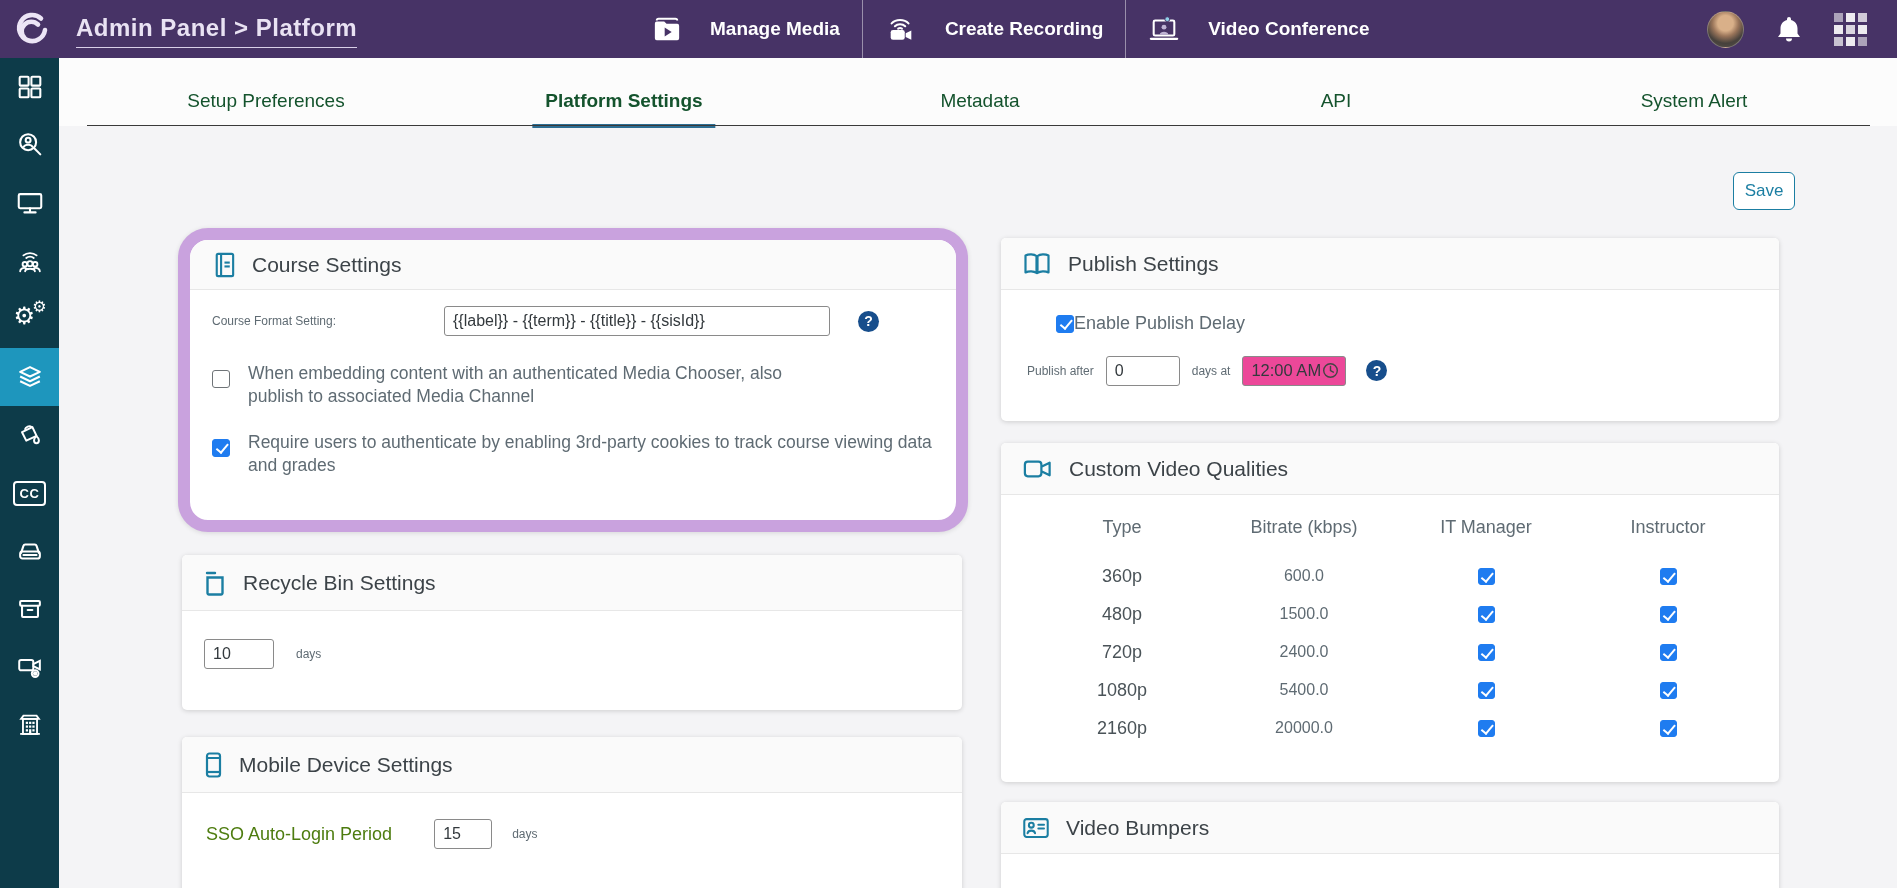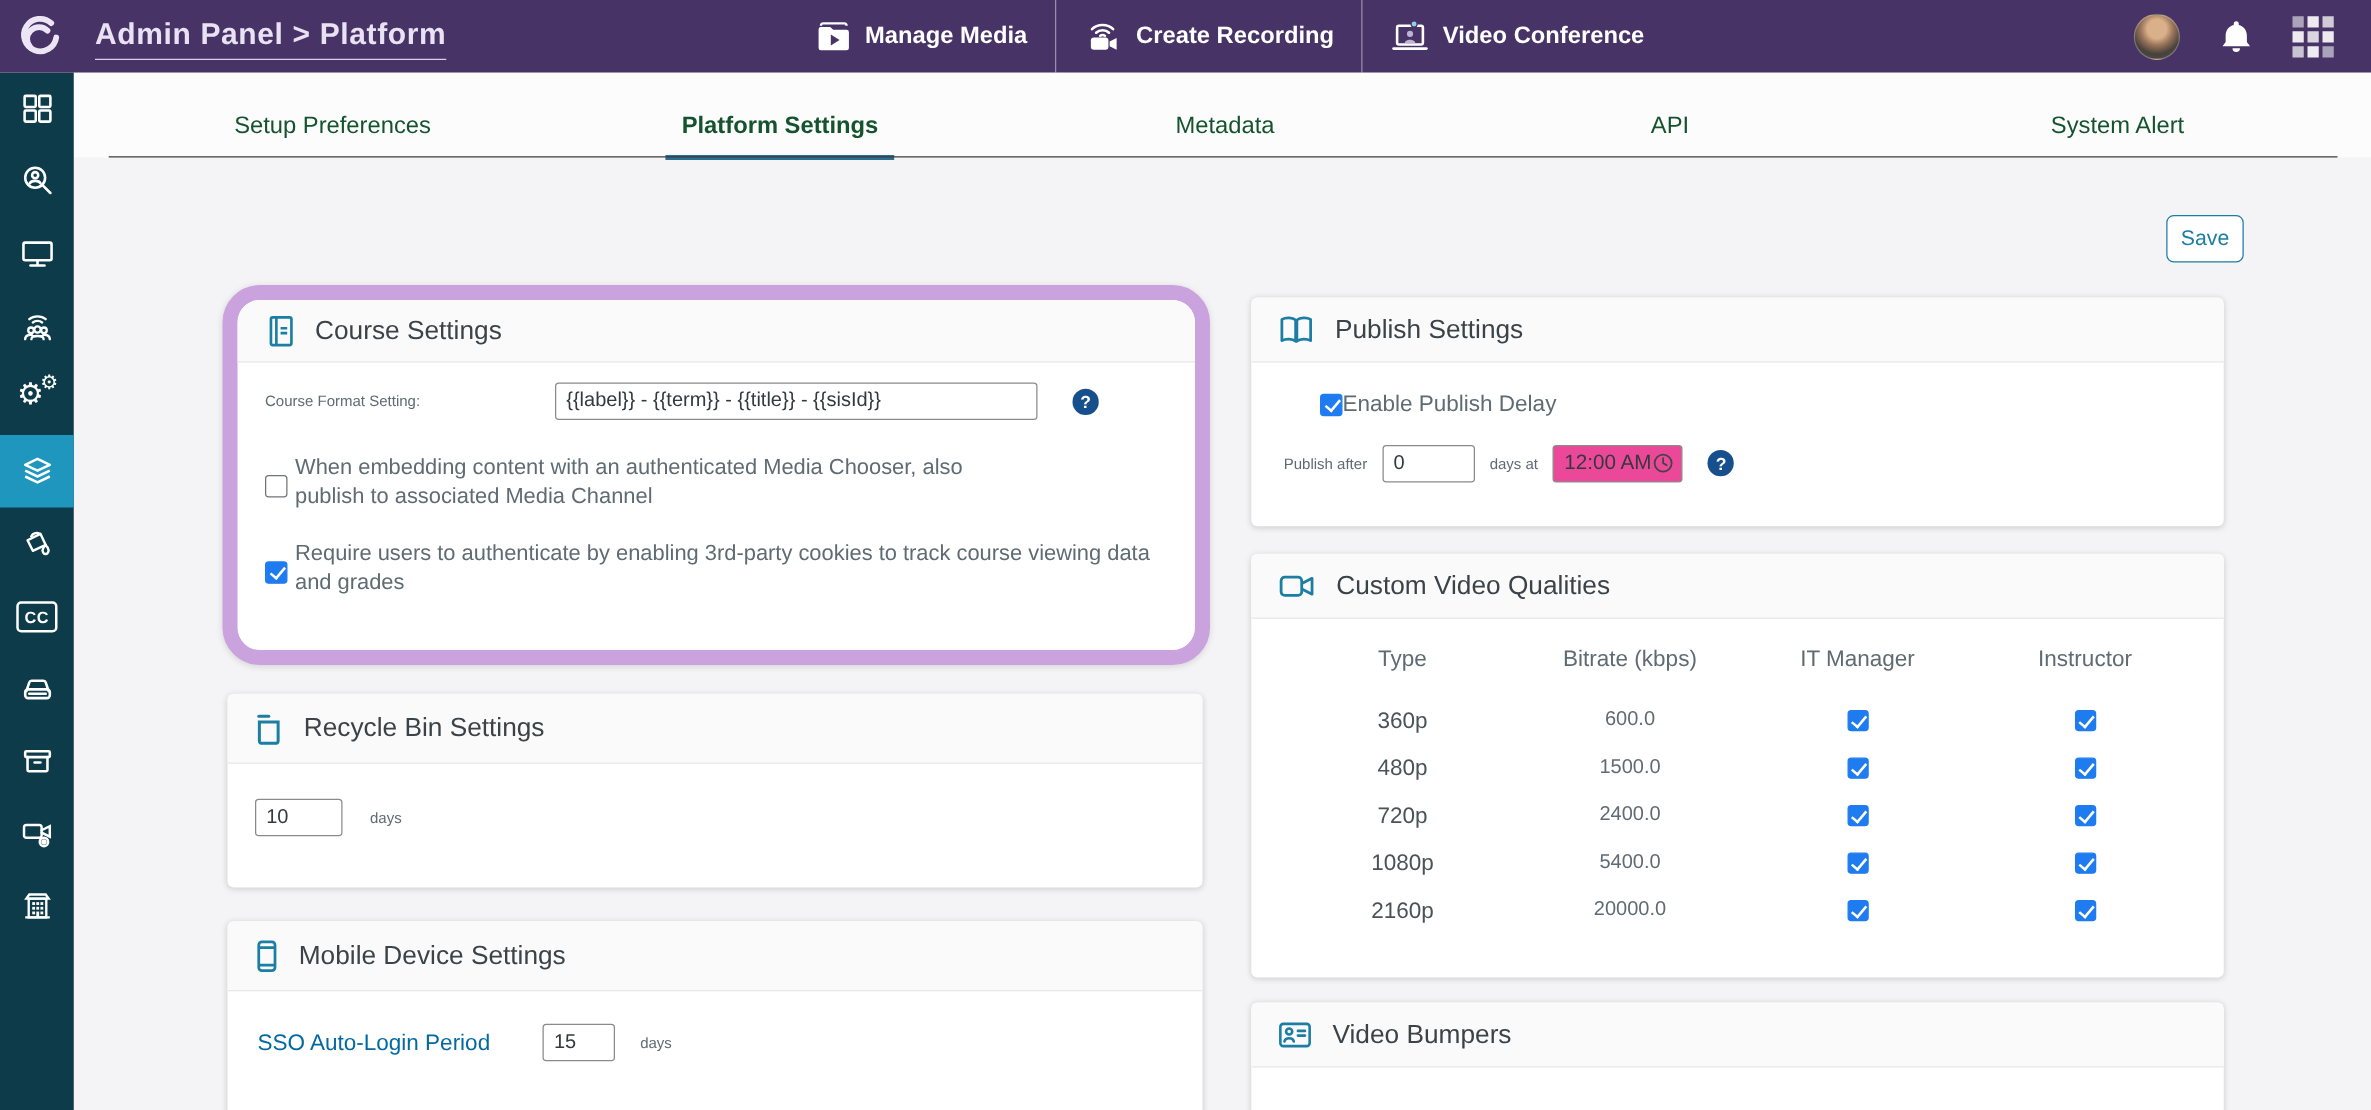--- a/index.html
+++ b/index.html
@@ -6,21 +6,21 @@
   html,body { width:1897px; height:888px; overflow:hidden;
     font-family:"Liberation Sans", sans-serif; background:#f4f4f6; }
 
   
   .topbar { position:absolute; left:0; top:0; width:1897px; height:58px;
     background:#473366; z-index:30; }
   .logo { position:absolute; left:12px; top:9px; width:40px; height:40px; }
   .app-title { position:absolute; left:76px; top:14px; font-size:24px; font-weight:bold;
     color:#e9e2f3; letter-spacing:.5px; border-bottom:1px solid #d9cfe8; padding-bottom:5px; }
   .tb-actions { position:absolute; left:630px; top:0; height:58px; display:flex; }
-  .tb-btn { display:flex; align-items:center; gap:10px; padding:0 22px; height:100%;
+  .tb-btn { display:flex; align-items:center; gap:28px; padding:0 22px; height:100%;
     color:#fff; font-weight:bold; font-size:19px; cursor:pointer; }
   .tb-btn + .tb-btn { border-left:1px solid rgba(255,255,255,.45); }
   .tb-right { position:absolute; right:30px; top:0; height:58px; display:flex; align-items:center; gap:32px; }
   .avatar { width:37px; height:37px; border-radius:50%;
     background:radial-gradient(circle at 50% 32%, #d9b089 26%, #9a755a 44%, #46413c 68%, #5a524a 100%);
     border:1px solid rgba(255,255,255,.25); }
   .grid-icon { display:grid; grid-template-columns:repeat(3,9px); grid-template-rows:repeat(3,9px); gap:3px; }
   .grid-icon i { background:#fff; display:block; }
 
   
@@ -60,21 +60,21 @@
   .cs-body { padding:16px 20px 0 22px; }
   .form-row { display:flex; align-items:center; }
   .field-label { font-size:12px; color:#5f6b73; }
   .text-input { height:30px; border:1px solid #8a8a8a; border-radius:3px; font-size:16px;
     padding:0 8px; color:#33393d; font-family:"Liberation Sans",sans-serif; background:#fff; }
   .cb { width:18px; height:18px; border:1.5px solid #6f7478; border-radius:3px; background:#fff;
     flex:none; position:relative; cursor:pointer; }
   .cb.checked { background:#1f7cf0; border-color:#1f7cf0; }
   .cb.checked::after { content:""; position:absolute; left:5.5px; top:1.5px; width:4.5px; height:9.5px;
     border:solid #fff; border-width:0 2.4px 2.4px 0; transform:rotate(40deg); }
-  .cb-row { display:flex; gap:6px; margin-top:26px;align-items:center; }
+  .cb-row { display:flex; gap:18px; margin-top:26px; }
   .cb-row .cb { margin-top:8px; }
   .cb-label { font-size:17.5px; color:#5f6b73; line-height:1.33; }
   .help { width:21px; height:21px; border-radius:50%; background:#174e8c; color:#fff; flex:none;
     font-weight:bold; font-size:14px; display:flex; align-items:center; justify-content:center; cursor:pointer; }
 
   
   .ps-body { padding:22px 0 0 26px; }
   .ps-enable { display:flex; align-items:center; gap:0; margin-left:29px; }
   .ps-enable .cb-label { font-size:18px; }
   .ps-delay { display:flex; align-items:center; gap:12px; margin-top:20px; }
@@ -86,21 +86,21 @@
   .vq-grid { display:grid; grid-template-columns:182px 182px 182px 182px; margin-left:30px;
     align-items:center; justify-items:center; height:38px; }
   .vq-head { margin-top:16px; height:32px; }
   .vq-head span { font-size:18px; color:#5f6b73; }
   .vq-type { font-size:18px; color:#4a5358; }
   .vq-bitrate { font-size:16px; color:#5f6b73; }
   .vq-grid .cb { width:17px; height:17px; }
 
   .rb-body { padding:28px 0 0 22px; display:flex; align-items:center; gap:22px; }
   .md-body { padding:26px 0 0 24px; display:flex; align-items:center; gap:14px; }
-  .md-link { font-size:18px; color:#0369a1; cursor:pointer; }
+  .md-link { font-size:18px; color:#4d7c0f; cursor:pointer; }
 </style>
 </head>
 <body>
 
 <div class="topbar">
   <svg class="logo" viewBox="0 0 40 40">
     <g fill="none" stroke="#ece5f6" stroke-width="4.6" stroke-linecap="round">
       <path d="M29 9.5 A13 13 0 1 0 33 21"></path>
       <path d="M12.5 29 A9.5 9.5 0 1 1 26 15.5"></path>
     </g>

